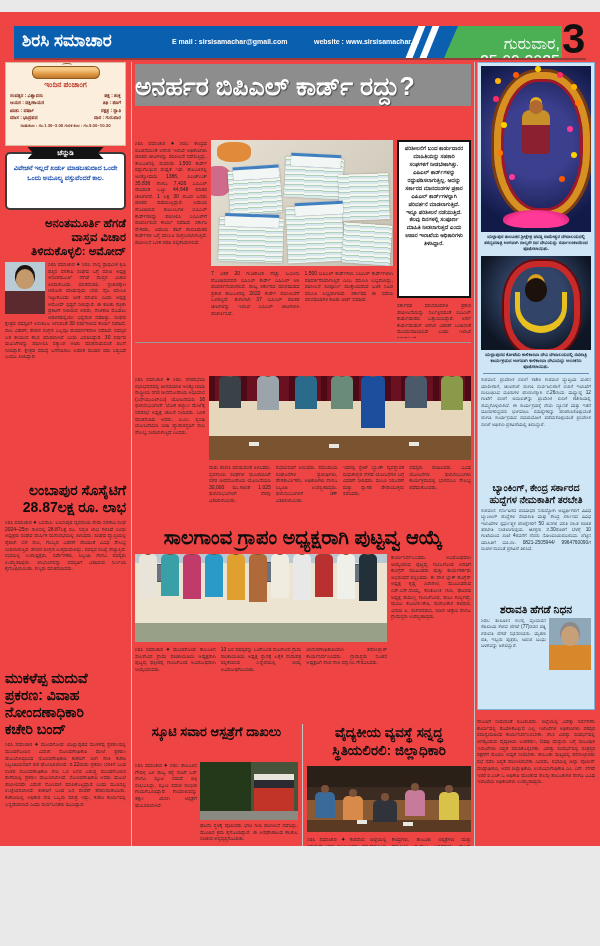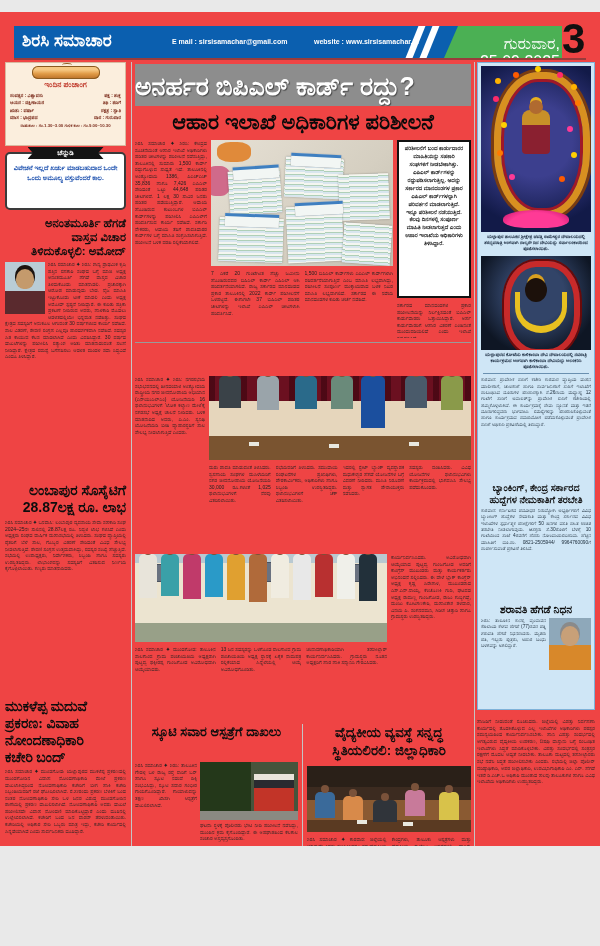--- a/index.html
+++ b/index.html
@@ -51,21 +51,21 @@
   .amod{position:absolute;left:0;top:154px;width:121px;}
   .amod .lhead{font-size:11.5px;}
   .amod .t{margin-top:3px;height:214px;}
   .ph-amod{float:left;width:40px;height:52px;margin:1px 3px 1px 0;
       background:linear-gradient(180deg,#b9ccd6 0 55%,#5a2a2e 55% 100%);position:relative;}
   .ph-amod::before{content:"";position:absolute;left:11px;top:7px;width:18px;height:20px;
       border-radius:50% 50% 42% 42%;background:#c49a6c;box-shadow:0 -3px 0 1px #1c1410;}
   .society{position:absolute;left:0;top:420px;width:121px;}
   .society .lhead{font-size:14px;}
   .society .t{margin-top:3px;height:170px;}
-  .muk{position:absolute;left:0;top:636px;width:121px;font-family:Liberation Serif, serif;}
+  .muk{position:absolute;left:0;top:608px;width:121px;}
   .muk .lhead{font-size:14px;text-align:left;}
   .muk .t{margin-top:3px;height:146px;}
   
   .col-mid{position:absolute;left:135px;top:50px;width:336px;height:896px;}
   .band{position:absolute;left:0;top:2px;width:336px;height:42px;background:#8d8d8d;
         color:#fff;font-weight:bold;font-size:25px;text-align:left;line-height:44px;
         text-shadow:1px 1px 1px #4a4a4a;white-space:nowrap;}
   .subhead{position:absolute;left:0;top:48px;width:336px;text-align:center;
         font-size:21px;font-weight:bold;color:#0a0a0a;white-space:nowrap;}
   .s1col1{position:absolute;left:0;top:78px;width:72px;height:200px;}
@@ -242,21 +242,20 @@
         <i class="m"></i>
         <i class="y"></i>
         <i class="k"></i>
         <i class="k" style="width:4px"></i>
     </div>
   </div>
 
   <div class="col-mid">
 
     <div class="band">ಅನರ್ಹರ ಬಿಪಿಎಲ್ ಕಾರ್ಡ್ ರದ್ದು?</div>
-    <div class="subhead">ಆಹಾರ ಇಲಾಖೆ ಅಧಿಕಾರಿಗಳ ಪರಿಶೀಲನೆ</div>
 
     <div class="s1col1 t">ಶಿರಸಿ ಸಮಾಚಾರ ✦ ಶಿರಸಿ: ಕೇಂದ್ರದ ಸೂಚನೆಯಂತೆ ಆಹಾರ ಇಲಾಖೆ ಅಧಿಕಾರಿಗಳು ಪಡಿತರ ಚೀಟಿಗಳನ್ನು ಪರಿಶೀಲನೆ ನಡೆಸುತ್ತಿದ್ದು, ತಾಲೂಕಿನಲ್ಲಿ ಸುಮಾರು 1,500 ಕಾರ್ಡ್ ರದ್ದುಗೊಳ್ಳುವ ಸಾಧ್ಯತೆ ಇದೆ. ತಾಲೂಕಿನಲ್ಲಿ ಅಂತ್ಯೋದಯ 1386, ಪಿಎಚ್‌ಎಚ್ 35,836 ಹಾಗೂ 7,426 ಎಪಿಎಲ್ ಸೇರಿದಂತೆ ಒಟ್ಟು 44,648 ಪಡಿತರ ಚೀಟಿಗಳಿವೆ. 1 ಲಕ್ಷ 30 ಸಾವಿರ ಜನರು ಪಡಿತರ ಪಡೆಯುತ್ತಿದ್ದಾರೆ. ಆದಾಯ ಹೊಂದಿರುವ ಕುಟುಂಬಗಳ ಬಿಪಿಎಲ್ ಕಾರ್ಡ್‌ಗಳನ್ನು ಪರಿಶೀಲಿಸಿ ಎಪಿಎಲ್‌ಗೆ ಪರಿವರ್ತಿಸುವ ಕಾರ್ಯ ನಡೆದಿದೆ. ಸರ್ಕಾರಿ ನೌಕರರು, ಆದಾಯ ತೆರಿಗೆ ಪಾವತಿದಾರರ ಕಾರ್ಡ್‌ಗಳ ಬಗ್ಗೆ ಮಾಹಿತಿ ಸಂಗ್ರಹಿಸಲಾಗುತ್ತಿದೆ. ಪರಿಶೀಲನೆ ಬಳಿಕ ವರದಿ ಸಲ್ಲಿಕೆಯಾಗಲಿದೆ.</div>
 
     <div class="ph-cards">
       <div class="blob" style="left:6px;top:2px;width:34px;height:20px;background:#e08a3a"></div>
       <div class="blob" style="left:-6px;top:26px;width:26px;height:30px;background:#d06a8a"></div>
       <div class="stack" style="left:18px;top:30px;width:52px;height:44px;transform:rotate(-4deg)"></div>
       <div class="stack" style="left:74px;top:18px;width:58px;height:40px;transform:rotate(3deg)"></div>
       <div class="stack" style="left:128px;top:34px;width:50px;height:46px;transform:rotate(-2deg)"></div>
       <div class="stack" style="left:8px;top:78px;width:64px;height:44px;transform:rotate(2deg)"></div>
@@ -292,20 +291,21 @@
       <div class="paper" style="left:120px;bottom:12px"></div>
       <div class="paper" style="left:200px;bottom:14px"></div>
     </div>
     <div class="s2sub">
       <div class="t">ಮರು ಪಾವತಿ ಮಾಡುವಂತೆ ತಿಳಿಸಿದರು. ಸ್ವಸಹಾಯ ಸಂಘಗಳ ಮಹಿಳೆಯರಿಗೆ ನಗರ ಜೀವನೋಪಾಯ ಯೋಜನೆಯಡಿ 30,000 ರೂ.ಗಳಂತೆ 1,025 ಫಲಾನುಭವಿಗಳಿಗೆ ನೆರವು ವಿತರಿಸಲಾಯಿತು.</div>
       <div class="t">ಸಭೆಯವರಿಗೆ ತಿಳಿಸಿದರು. ಸಮುದಾಯ ಸಂಘಟನೆಗಳ ಪ್ರತಿನಿಧಿಗಳು, ಪೌರಕಾರ್ಮಿಕರು, ಅಧಿಕಾರಿಗಳು ಹಾಗೂ ಸಿಬ್ಬಂದಿ ಉಪಸ್ಥಿತರಿದ್ದರು. ಫಲಾನುಭವಿಗಳಿಗೆ ಚೆಕ್ ವಿತರಿಸಲಾಯಿತು.</div>
       <div class="t">ಇದರಲ್ಲಿ ಸ್ಟೇಟ್ ಬ್ಯಾಂಕ್ ವ್ಯವಸ್ಥಾಪಕ ಮಧುಕೇಶ್ವರ ಹೆಗಡೆ ಯೋಜನೆಗಳ ಬಗ್ಗೆ ವಿವರಣೆ ನೀಡಿದರು. ಮಹಿತಿ ನಿರೂಪಣೆ ಮತ್ತು ಸ್ವಾಗತ ಪೌರಾಯುಕ್ತರು ನಡೆಸಿದರು.</div>
       <div class="t">ಸದಸ್ಯರು ವಂದಿಸಿದರು. ವಿವಿಧ ಯೋಜನೆಗಳ ಫಲಾನುಭವಿಗಳು ಕಾರ್ಯಕ್ರಮದಲ್ಲಿ ಭಾಗವಹಿಸಿ ಸೌಲಭ್ಯ ಪಡೆದುಕೊಂಡರು.</div>
     </div>
 
+    <div class="s3head">ಸಾಲಗಾಂವ ಗ್ರಾಪಂ ಅಧ್ಯಕ್ಷರಾಗಿ ಪುಟ್ಟವ್ವ ಆಯ್ಕೆ</div>
     <div class="ph-group">
       <div class="win" style="left:18px;top:10px;width:20px;height:16px"></div>
       <div class="win" style="left:120px;top:8px;width:24px;height:18px"></div>
       <div class="win" style="left:210px;top:10px;width:20px;height:16px"></div>
       <div class="p" style="left:4px;width:18px;height:44px;background:#e8e4da"></div>
       <div class="p" style="left:26px;width:18px;height:42px;background:#3aa0a8"></div>
       <div class="p" style="left:48px;width:18px;height:45px;background:#c03a6a"></div>
       <div class="p" style="left:70px;width:18px;height:43px;background:#2a9ac8"></div>
       <div class="p" style="left:92px;width:18px;height:46px;background:#e0a030"></div>
       <div class="p" style="left:114px;width:18px;height:48px;background:#b06a3a"></div>

